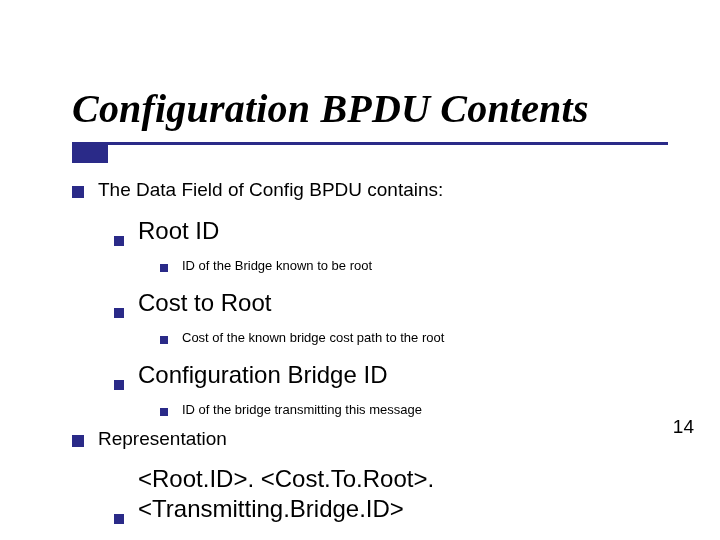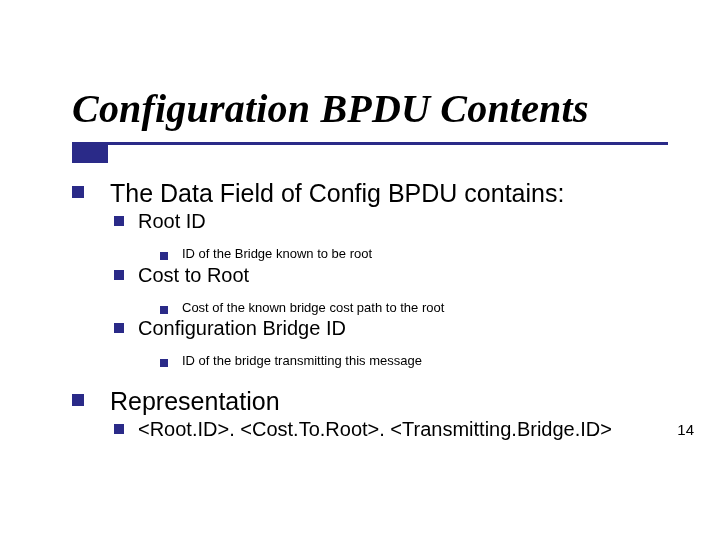--- a/index.html
+++ b/index.html
@@ -44,38 +44,38 @@
     line-height: 1.05;
     letter-spacing: 0.2px;
   }
   .body {
     margin-top: 48px;
   }
   .lvl1, .lvl2, .lvl3, .lvl4 {
     display: flex;
     align-items: flex-start;
   }
-  .lvl1 { margin-left: 0px;   font-size: 25px; margin-top: 17px; gap: 12px; }
-  .lvl2 { margin-left: 42px;  font-size: 20px; margin-top: 0; }
+  .lvl1 { margin-left: 0px;   font-size: 19px; margin-top: 8px; }
+  .lvl2 { margin-left: 42px;  font-size: 24px; margin-top: 14px; align-items: flex-end; }
   .lvl3 { margin-left: 88px;  font-size: 13px; margin-top: 12px; }
   .bullet-sq {
     display: inline-block;
     flex-shrink: 0;
     background: #2a2a88;
     margin-right: 14px;
   }
   .lvl1 .bullet-sq { width: 12px; height: 12px; margin-top: 8px; }
   .lvl2 .bullet-sq { width: 10px; height: 10px; margin-top: 7px; }
   .lvl3 .bullet-sq { width: 8px; height: 8px; margin-top: 6px; }
   .txt { line-height: 1.25; }
   .pagenum {
     position: absolute;
     right: 26px;
     bottom: 18px;
-    font-size: 15px;
+    font-size: 19px;
     color: #000;
   }
 </style>
 </head>
 <body>
 
 <div class="slide">
 
   <h1 class="title">Configuration BPDU Contents</h1>
   <div class="title-bar"></div>

